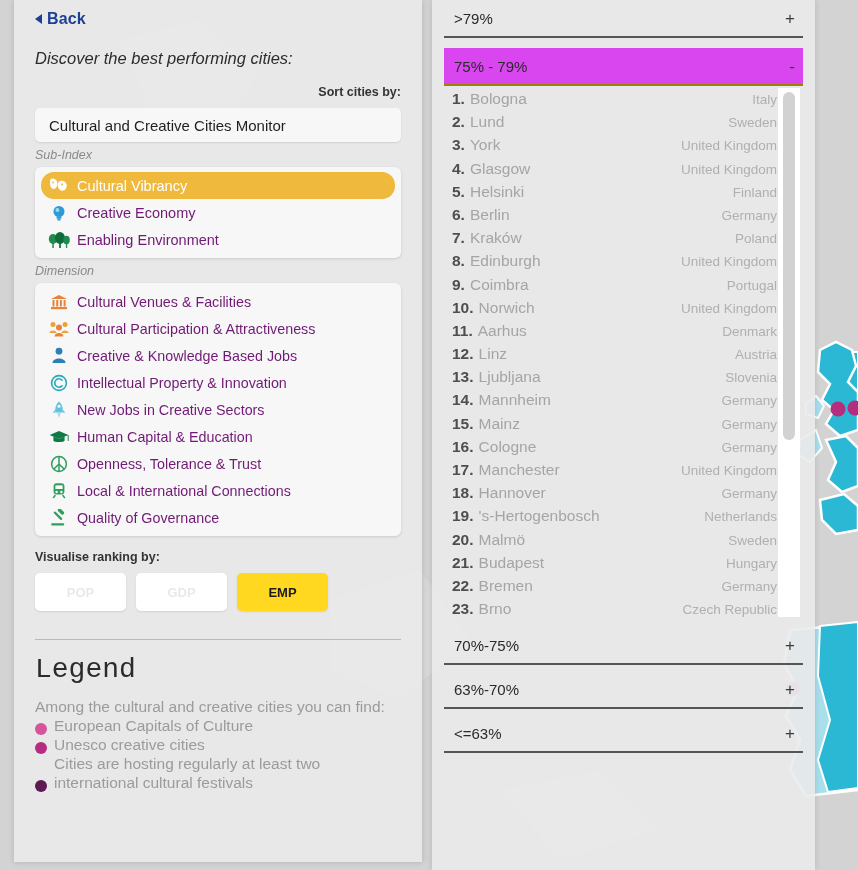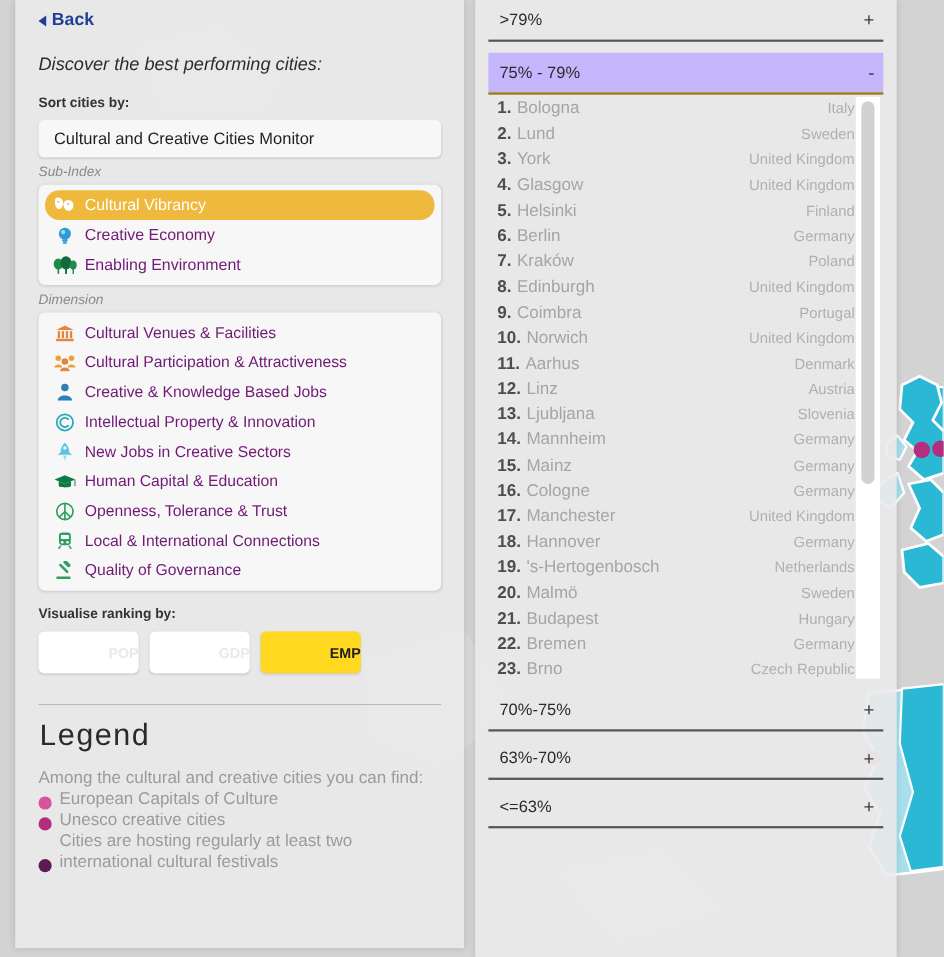--- a/index.html
+++ b/index.html
@@ -62,20 +62,21 @@
     font-size: 16.5px;
     color: #2c2c2c;
     font-weight: normal;
     font-style: italic;
   }
   .sort-label {
     margin-top: 17px;
     font-size: 12.5px;
     font-weight: bold;
     color: #333;
+    text-align: right;
   }
 
   .select-box {
     margin-top: 9px;
     height: 34px;
     background: #f7f7f7;
     border-radius: 5px;
     display: flex;
     align-items: center;
     padding-left: 14px;
@@ -137,21 +138,21 @@
     margin-top: 9px;
     display: flex;
     gap: 10px;
   }
   .vis-btn {
     width: 91px;
     height: 38px;
     border-radius: 5px;
     display: flex;
     align-items: center;
-    justify-content: flex-end;
+    justify-content: center;
     font-size: 13px;
     font-weight: bold;
     cursor: pointer;
     box-shadow: 0 1px 2px rgba(0,0,0,0.10);
   }
   .vis-btn.off { background: #ffffff; color: #e9e9e9; }
   .vis-btn.on  { background: #ffd81f; color: #1c1c1c; }
 
   hr.sep {
     margin-top: 28px;
@@ -205,21 +206,21 @@
     display: flex;
     align-items: center;
     justify-content: space-between;
     border-bottom: 2px solid #555;
     font-size: 15px;
     color: #2a2a2a;
     padding: 0 8px 0 10px;
     cursor: pointer;
   }
   .acc-head.active {
-    background: #c4b5fd;
+    background: #d946ef;
     border-bottom: 2px solid #9b8200;
     margin-top: 10px;
   }
   .acc-head .sign { font-size: 17px; line-height: 1; color: #3a3a3a; }
 
   #city-list-wrap {
     position: relative;
     height: 535px;
     padding-top: 4px;
     overflow: hidden;

